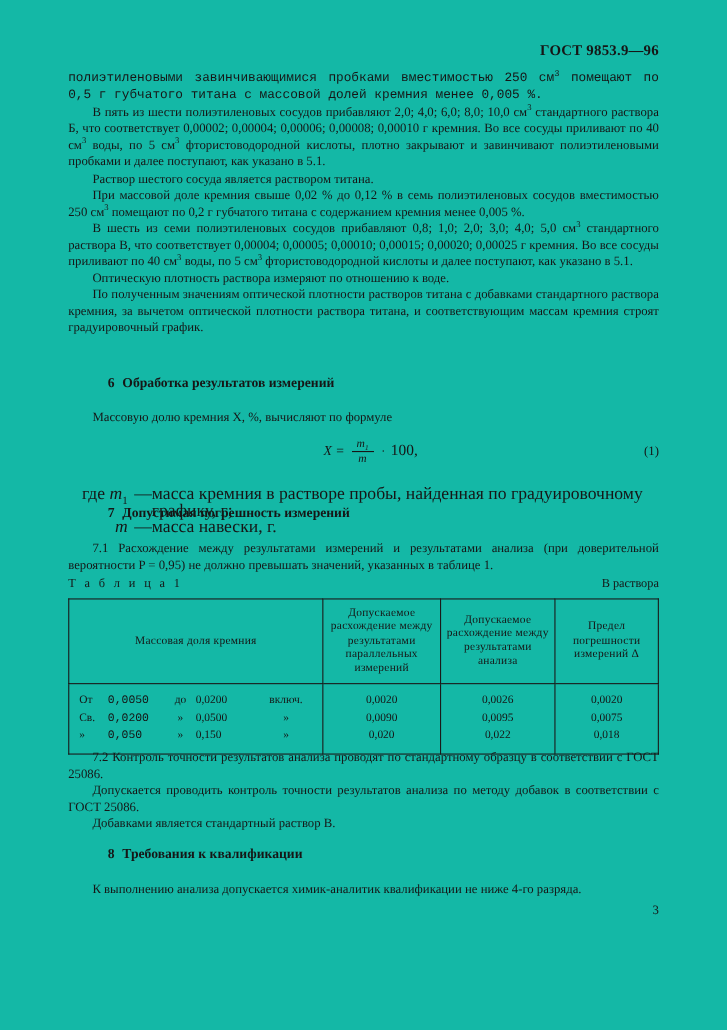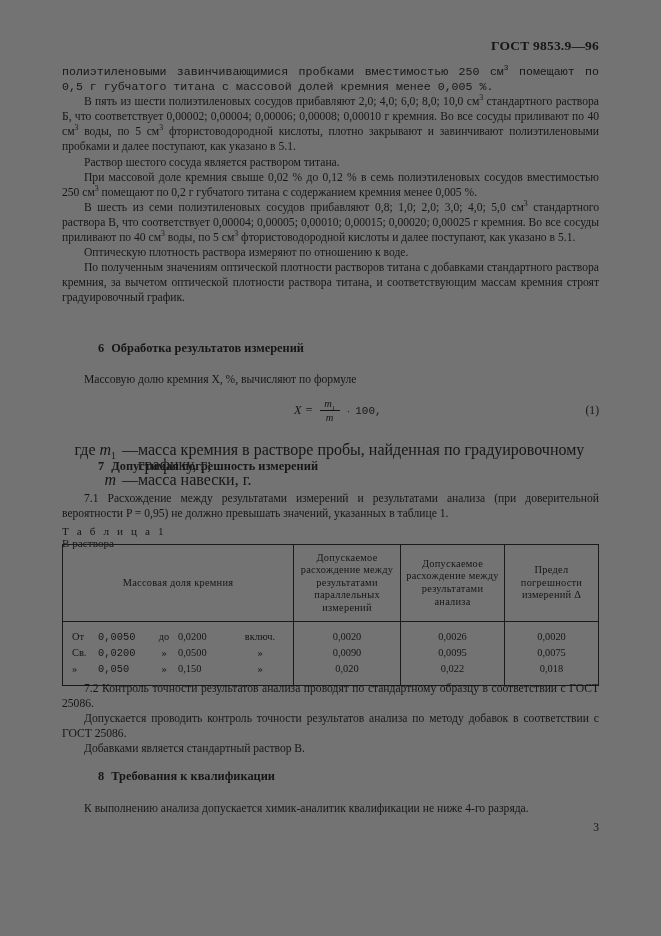--- a/index.html
+++ b/index.html
@@ -4,21 +4,21 @@
 <style>
   html, body {
     margin: 0;
     padding: 0;
     background: #ffffff;
   }
   .page {
     position: relative;
     width: 661px;
     height: 936px;
-    background: #737373;
+    background: #14b8a6;
     font-family: "Liberation Serif", "DejaVu Serif", serif;
     color: #161616;
     overflow: hidden;
   }
 
   
   .doc-header {
     position: absolute;
     top: 38px;
     right: 62px;
@@ -98,21 +98,21 @@
   .frac .den-part {
     font-size: 10.5px;
     padding: 1px 3px 0 3px;
     line-height: 1.05;
   }
   .formula .dot {
     margin: 0 5px;
     font-style: normal;
     font-size: 11px;
   }
-  .formula .hundred { font-style: normal; font-size: 11px; font-family: Liberation Mono, monospace; }
+  .formula .hundred { font-style: normal; font-size: 14px; }
   sub.idx {
     font-size: 0.62em;
     vertical-align: sub;
     line-height: 0;
   }
   .eqnum {
     position: absolute;
     right: 0;
     top: 6px;
     font-size: 11.6px;
@@ -144,21 +144,20 @@
 
   
   .table-caption {
     position: absolute;
     left: 62px;
     width: 537px;
     display: flex;
     justify-content: space-between;
     align-items: baseline;
     font-size: 11.2px;
-    flex-direction: column;
   }
   .table-caption .tbl-label { letter-spacing: 2.6px; }
   .table-caption .tbl-units { letter-spacing: 0px; }
 
   
   .data-table {
     position: absolute;
     left: 62px;
     width: 536px;
     border-collapse: collapse;

